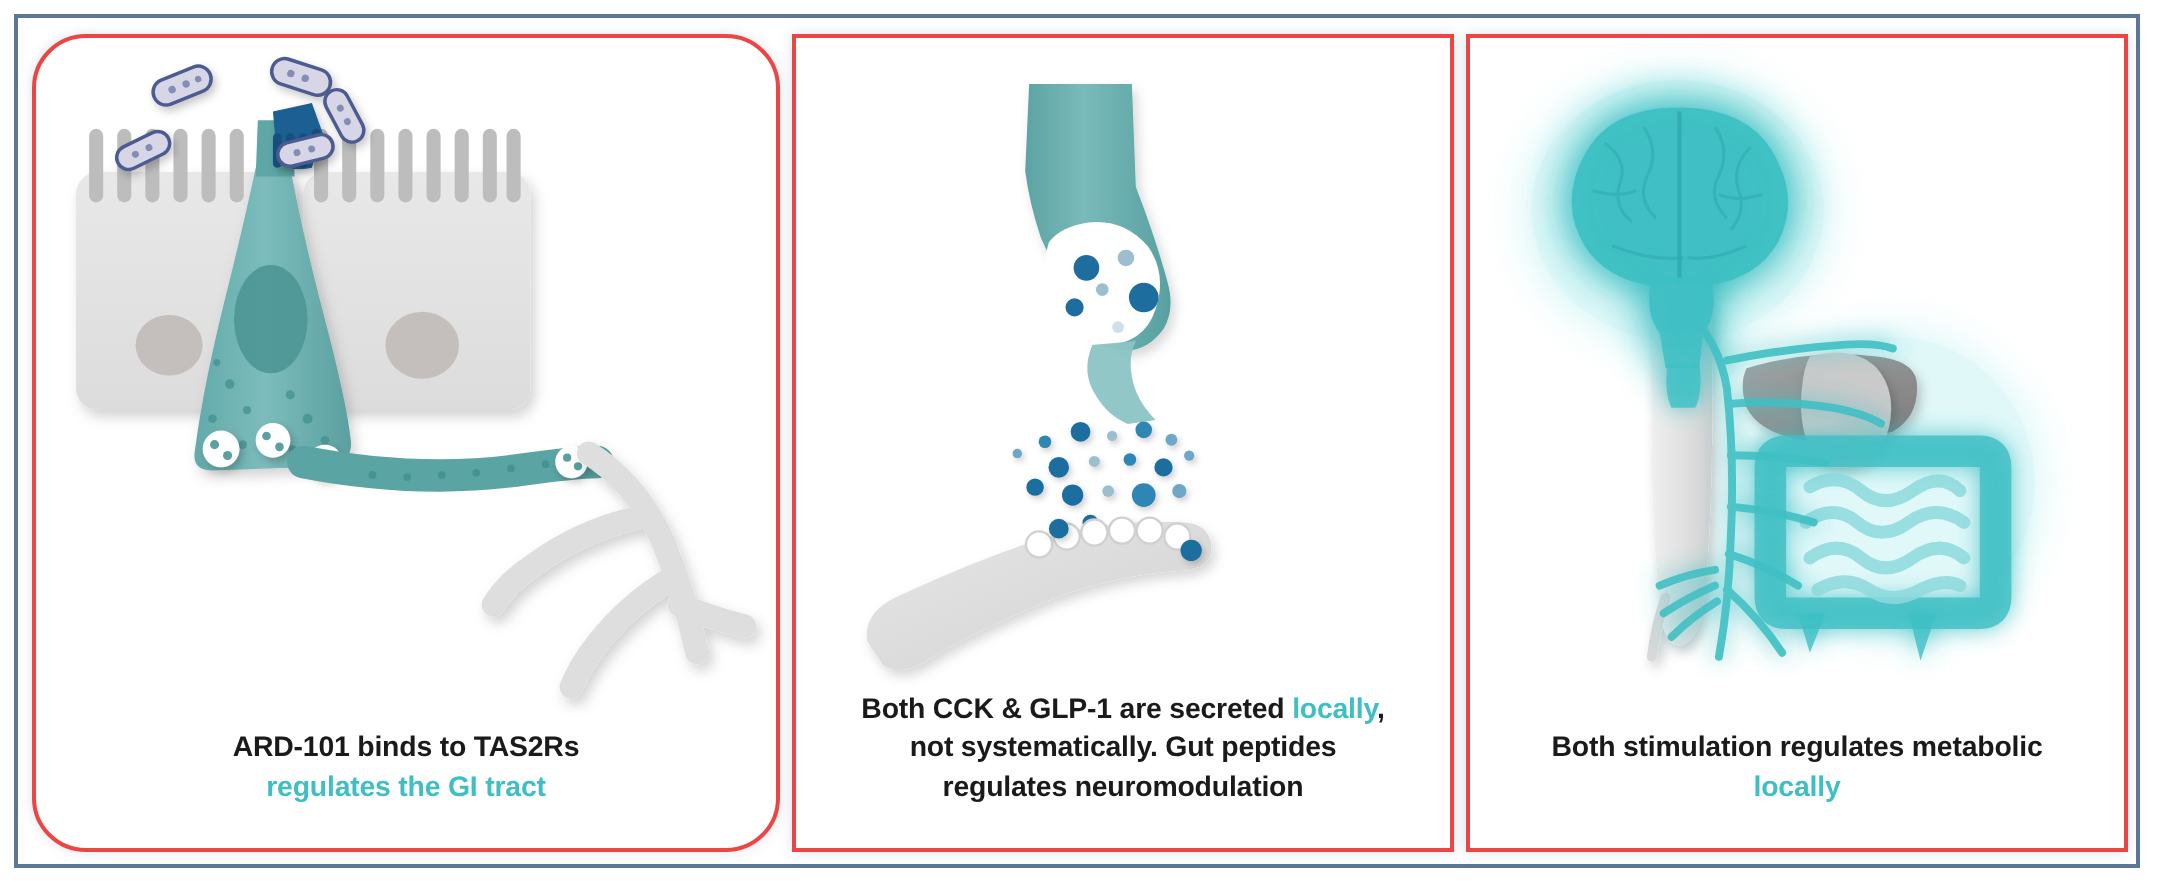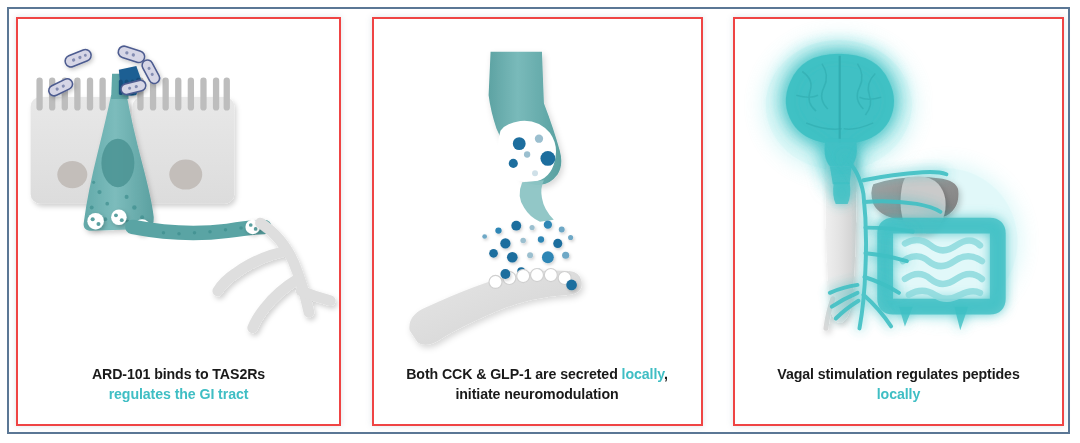--- a/index.html
+++ b/index.html
@@ -43,21 +43,21 @@
   .panel {
     position: relative;
     box-sizing: border-box;
     border: 2px solid #ef4444;
     background: #ffffff;
     flex: 0 0 auto;
     display: flex;
     flex-direction: column;
     box-shadow: 0 0 6px rgba(140,160,180,0.30);
   }
-  .panel.p1 { width: 325px; height: 409px; }
+  .panel.p1 { width: 374px; height: 409px; border-radius: 27px; }
   .panel.p2 { width: 331px; height: 409px; }
   .panel.p3 { width: 331px; height: 409px; }
 
   .panel-art {
     position: relative;
     flex: 1 1 auto;
     overflow: hidden;
   }
   .panel-art svg { display: block; width: 100%; height: 100%; }
 
@@ -310,21 +310,22 @@
         </g>
         <g filter="url(#softshadow2b)">
           <circle cx="133" cy="243" r="5.0" fill="#1d6e9e"></circle>
           <circle cx="200" cy="254" r="5.4" fill="#1d6e9e"></circle>
         </g>
       </svg>
     </div>
 
     <div class="panel-caption">
       <span class="cap-line"><span>Both CCK &amp; GLP-1 are secreted </span><span class="teal-word">locally</span><span>,</span></span>
-      <span class="cap-line">initiate neuromodulation</span>
+      <span class="cap-line">not systematically. Gut peptides</span>
+      <span class="cap-line">regulates neuromodulation</span>
     </div>
   </div>
 
   <div class="panel p3">
     <div class="panel-art">
       <svg viewBox="0 0 331 320" preserveAspectRatio="xMidYMid meet" aria-hidden="true">
         <defs>
           <filter id="glowTeal" x="-60%" y="-60%" width="220%" height="220%">
             <feGaussianBlur stdDeviation="11" result="b"></feGaussianBlur>
             <feMerge>
@@ -422,18 +423,18 @@
           <path d="M131 246 Q150 252 166 262"></path>
           <path d="M130 264 Q146 278 158 296"></path>
           <path d="M124 254 Q110 256 96 262"></path>
           <path d="M124 262 Q110 268 98 276"></path>
           <path d="M125 270 Q112 278 102 288"></path>
         </g>
       </svg>
     </div>
 
     <div class="panel-caption">
-      <span class="cap-line">Vagal stimulation regulates peptides</span>
+      <span class="cap-line">Both stimulation regulates metabolic</span>
       <span class="cap-line teal-word">locally</span>
     </div>
   </div>
 
 </div>
 
 </body></html>

